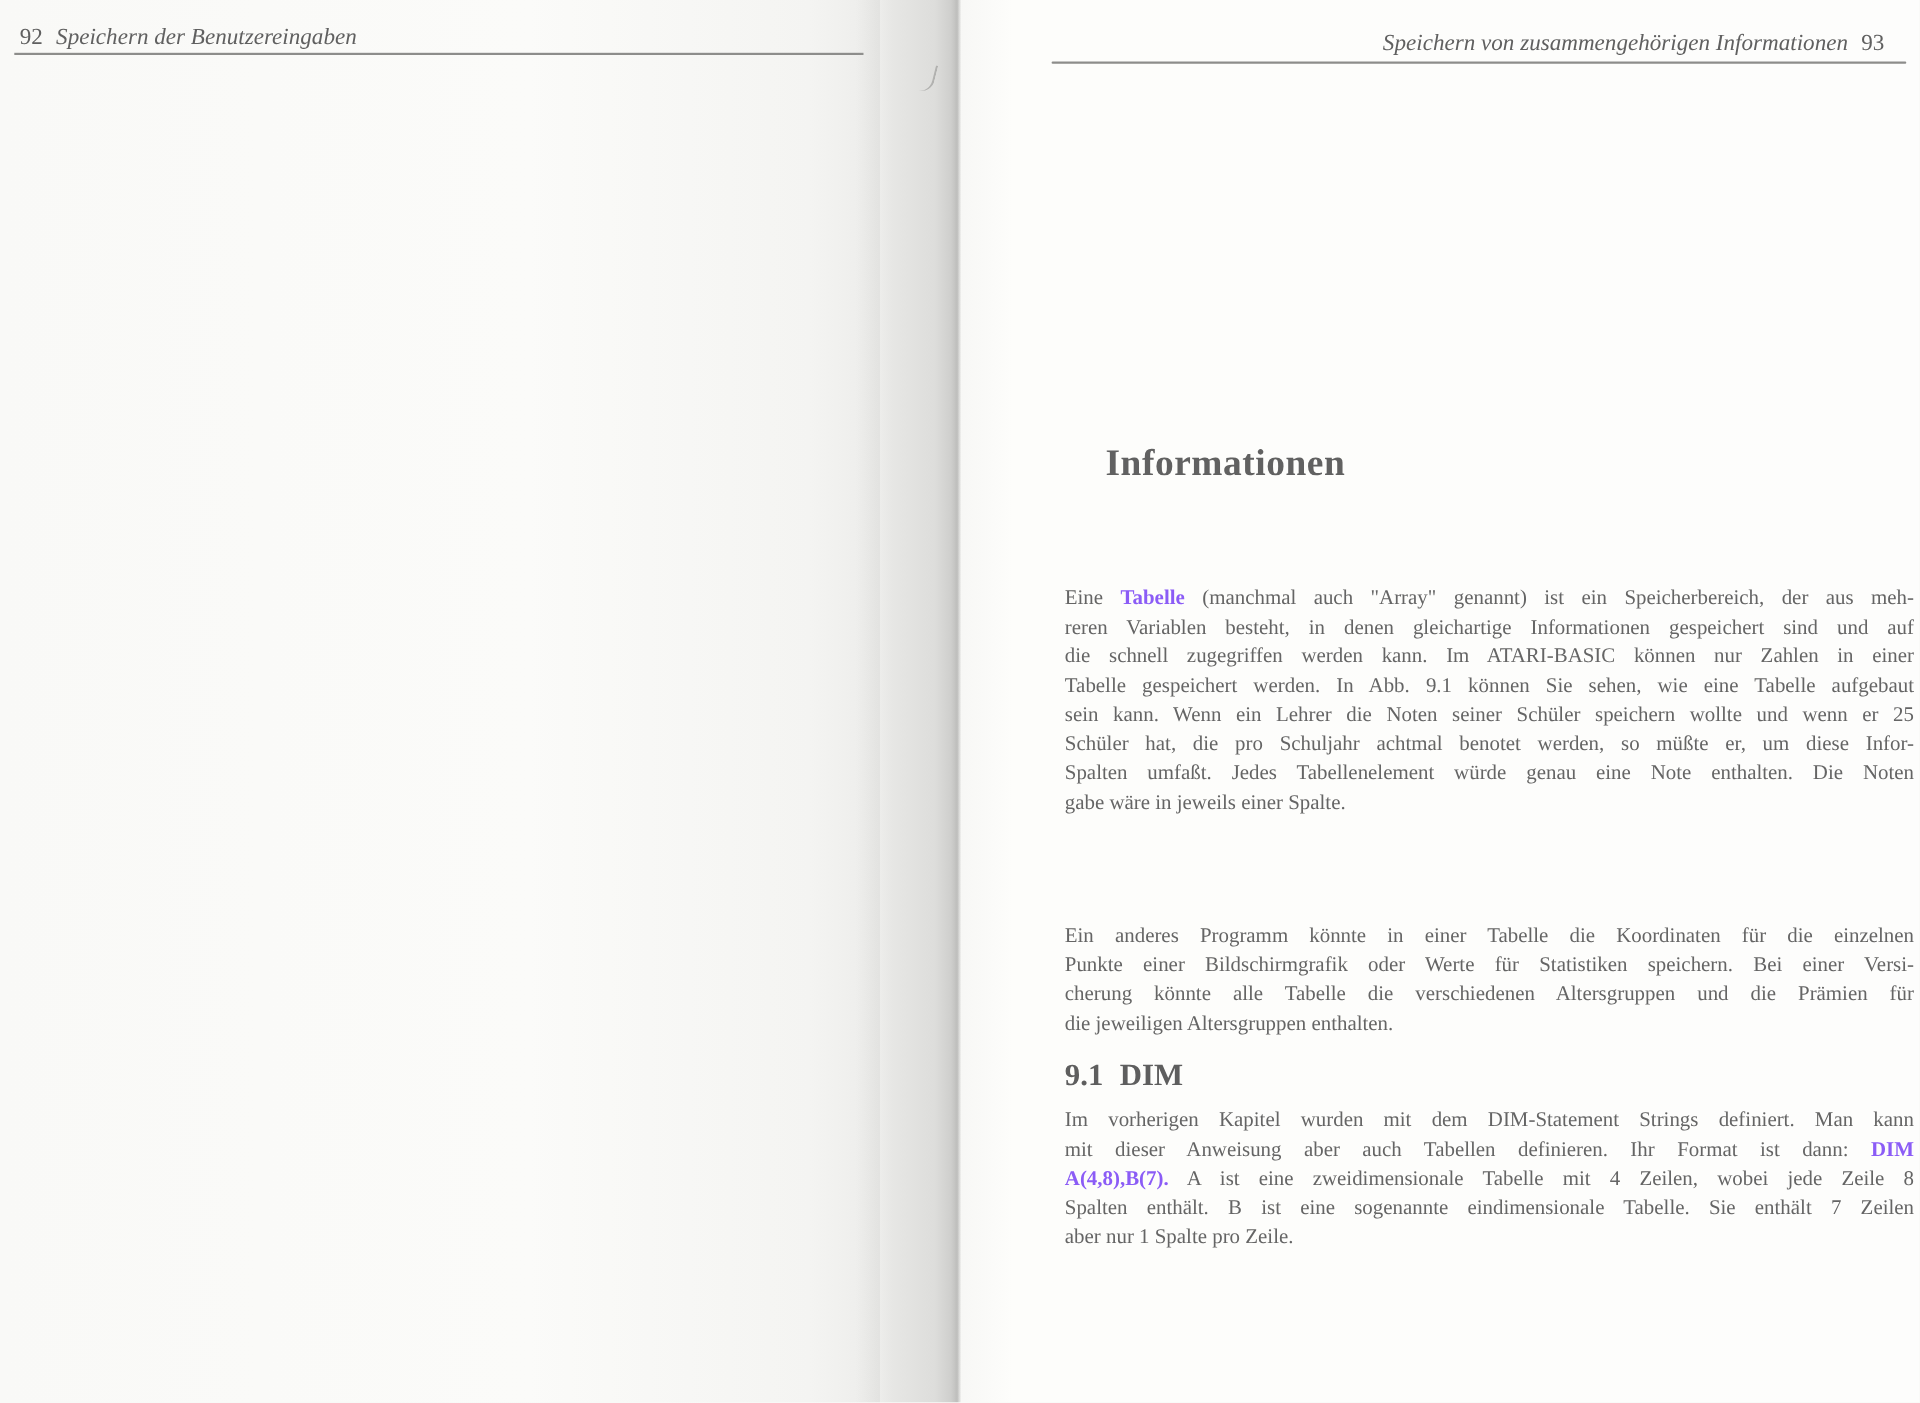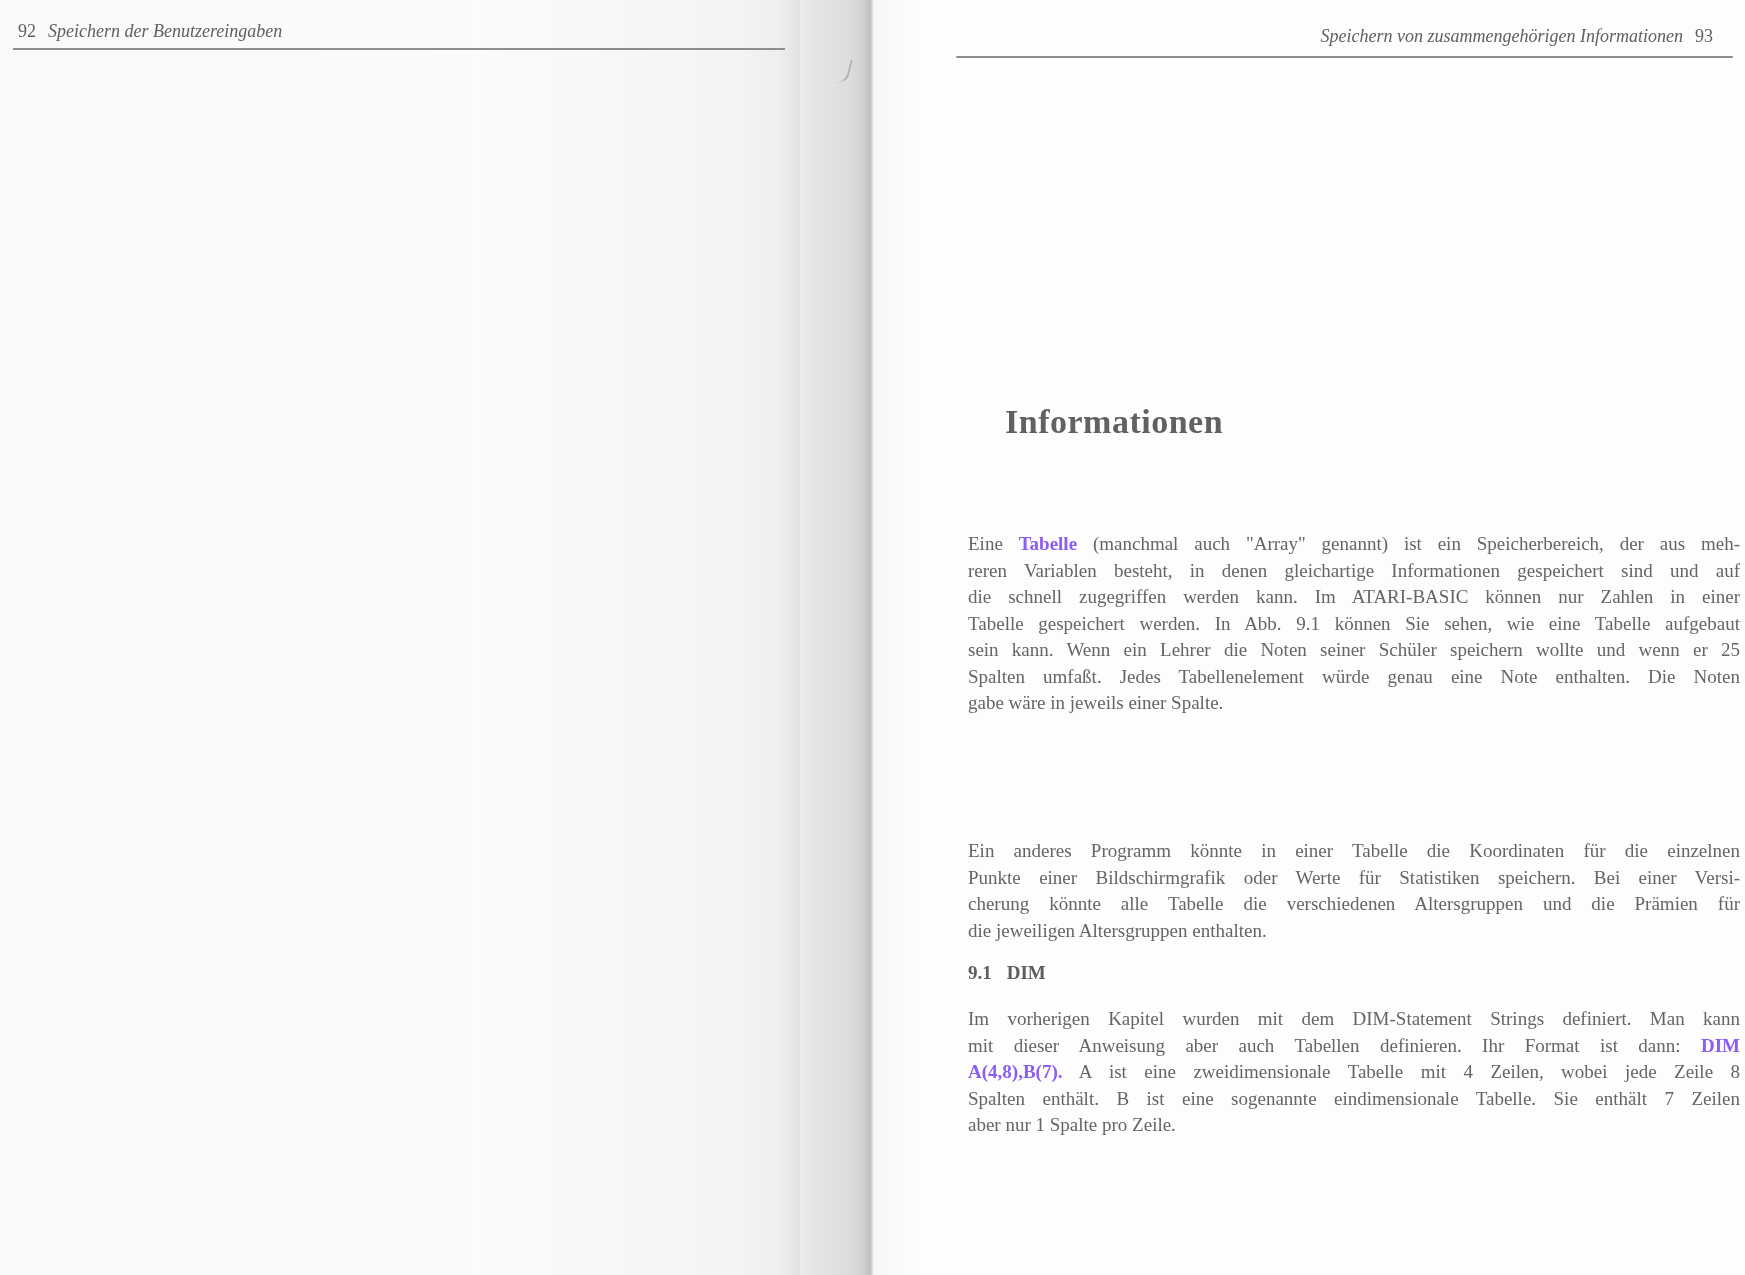--- a/index.html
+++ b/index.html
@@ -37,21 +37,21 @@
   .artifact-hook {
     position: absolute; left: 838px; top: 58px; width: 10px; height: 26px;
     border-right: 2px solid #9b9b99;
     border-radius: 0 0 12px 0;
     transform: rotate(14deg);
     opacity: 0.65;
   }
   
   .runhead {
     position: absolute;
-    font-size: 18px;
+    font-size: 21px;
     color: #606060;
     white-space: nowrap;
   }
   .runhead-left { left: 18px; top: 21px; }
   .runhead-right { right: 32px; top: 26px; text-align: right; }
   .rh-italic { font-style: italic; }
   .rh-num { font-style: normal; }
   .runhead-left .rh-num { margin-right: 12px; }
   .runhead-right .rh-num { margin-left: 12px; }
   .rule {
@@ -79,21 +79,21 @@
     height: 26.5px;
     text-align: justify;
     text-align-last: justify;
     white-space: normal;
     color: #656565;
   }
   .line.last { text-align-last: left; }
   .line b { font-weight: bold; color: #8b5cf6; }
   .sec-heading {
     position: absolute; left: 968px; top: 962px; width: 772px;
-    font-size: 19px; font-weight: bold; color: #5e5e5e;
+    font-size: 28px; font-weight: bold; color: #5e5e5e;
   }
   .sec-heading .secnum { margin-right: 15px; }
 </style>
 </head>
 <body>
 
 <div class="page-left">
   <div class="runhead runhead-left"><span class="rh-num">92</span><span class="rh-italic">Speichern der Benutzereingaben</span></div>
   <div class="rule rule-left"></div>
 </div>
@@ -110,20 +110,21 @@
 <div class="chapter">
   <div class="ch-line2">Informationen</div>
 </div>
 
 <div class="para para-1">
   <div class="line"><span>Eine </span><b>Tabelle</b><span> (manchmal auch "Array" genannt) ist ein Speicherbereich, der aus meh-</span></div>
   <div class="line">reren Variablen besteht, in denen gleichartige Informationen gespeichert sind und auf</div>
   <div class="line">die schnell zugegriffen werden kann. Im ATARI-BASIC können nur Zahlen in einer</div>
   <div class="line">Tabelle gespeichert werden. In Abb. 9.1 können Sie sehen, wie eine Tabelle aufgebaut</div>
   <div class="line">sein kann. Wenn ein Lehrer die Noten seiner Schüler speichern wollte und wenn er 25</div>
+  <div class="line">Schüler hat, die pro Schuljahr achtmal benotet werden, so müßte er, um diese Infor-</div>
   <div class="line">Spalten umfaßt. Jedes Tabellenelement würde genau eine Note enthalten. Die Noten</div>
   <div class="line last">gabe wäre in jeweils einer Spalte.</div>
 </div>
 
 <div class="para para-2">
   <div class="line">Ein anderes Programm könnte in einer Tabelle die Koordinaten für die einzelnen</div>
   <div class="line">Punkte einer Bildschirmgrafik oder Werte für Statistiken speichern. Bei einer Versi-</div>
   <div class="line">cherung könnte alle Tabelle die verschiedenen Altersgruppen und die Prämien für</div>
   <div class="line last">die jeweiligen Altersgruppen enthalten.</div>
 </div>

